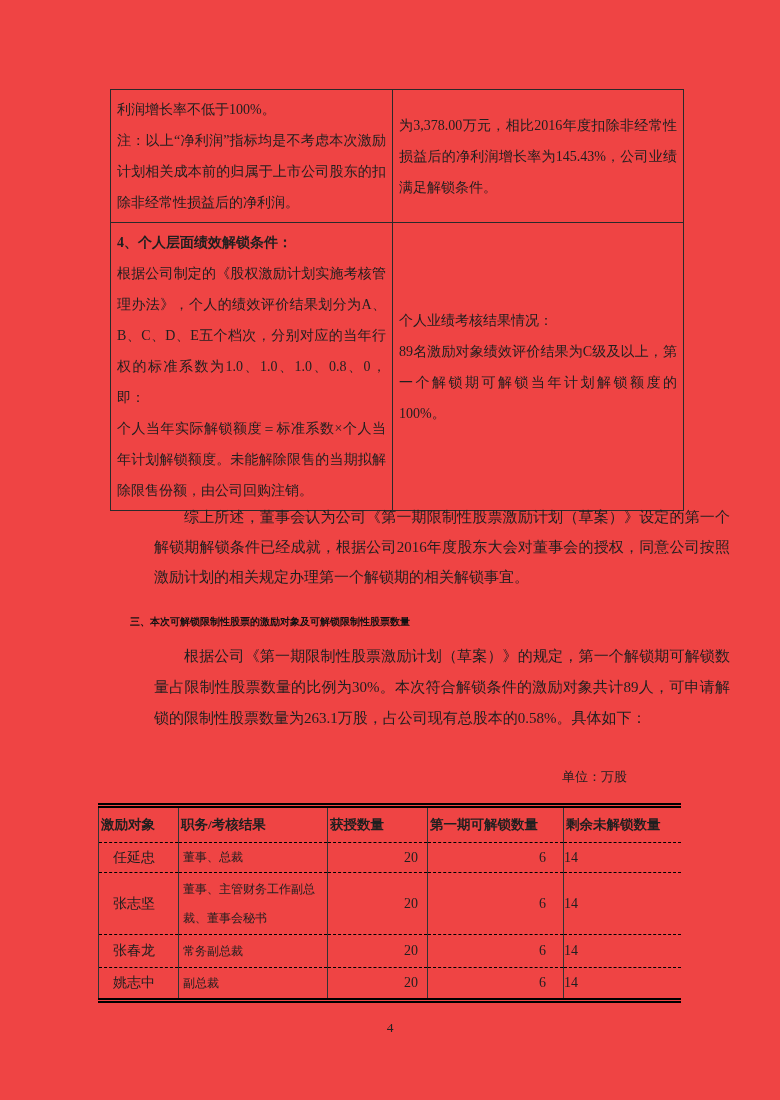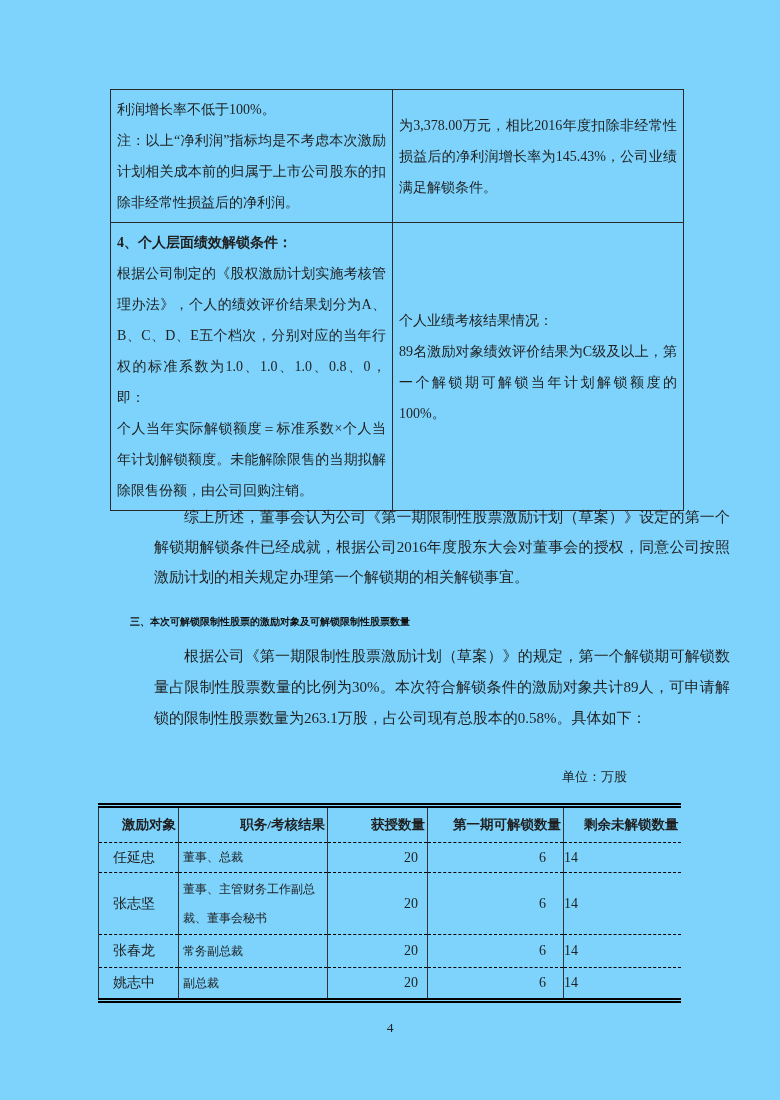--- a/index.html
+++ b/index.html
@@ -5,21 +5,21 @@
   * { margin: 0; padding: 0; box-sizing: border-box; }
   html, body { background: #ffffff; }
   body {
     width: 780px; height: 1100px;
     font-family: "Liberation Serif", "DejaVu Serif", serif;
     color: #1f1f1f;
   }
   .page {
     position: relative;
     width: 780px; height: 1100px;
-    background: #7dd3fc;
+    background: #ef4444;
     overflow: hidden;
   }
 
   
   .t1 {
     position: absolute; left: 110px; top: 89px;
     width: 573px;
     border-collapse: collapse; table-layout: fixed;
   }
   .t1 td {
@@ -64,21 +64,21 @@
     border-left: 1px solid #333;
     font-size: 14px;
   }
   .t2 thead tr { height: 37px; }
   .t2 tbody tr:nth-child(1) { height: 29px; }
   .t2 tbody tr:nth-child(2) { height: 62px; }
   .t2 tbody tr:nth-child(3) { height: 33px; }
   .t2 tbody tr:nth-child(4) { height: 33px; }
   .t2 th {
     font-size: 13.5px; font-weight: bold;
-    text-align: right; vertical-align: middle;
+    text-align: left; vertical-align: middle;
     border-bottom: 1.5px dashed #000;
     padding: 0 2px;
   }
   .t2 th + th, .t2 td + td { border-left: 1px solid #333; }
   .t2 tbody tr + tr td { border-top: 1.5px dashed #000; }
   .t2 td { vertical-align: middle; }
   .t2 td.c1 { padding-left: 14px; }
   .t2 td.c2 { padding-left: 4px; font-size: 12px; line-height: 29px; }
   .t2 td.n3 { text-align: right; padding-right: 9px; }
   .t2 td.n4 { text-align: right; padding-right: 17px; }

